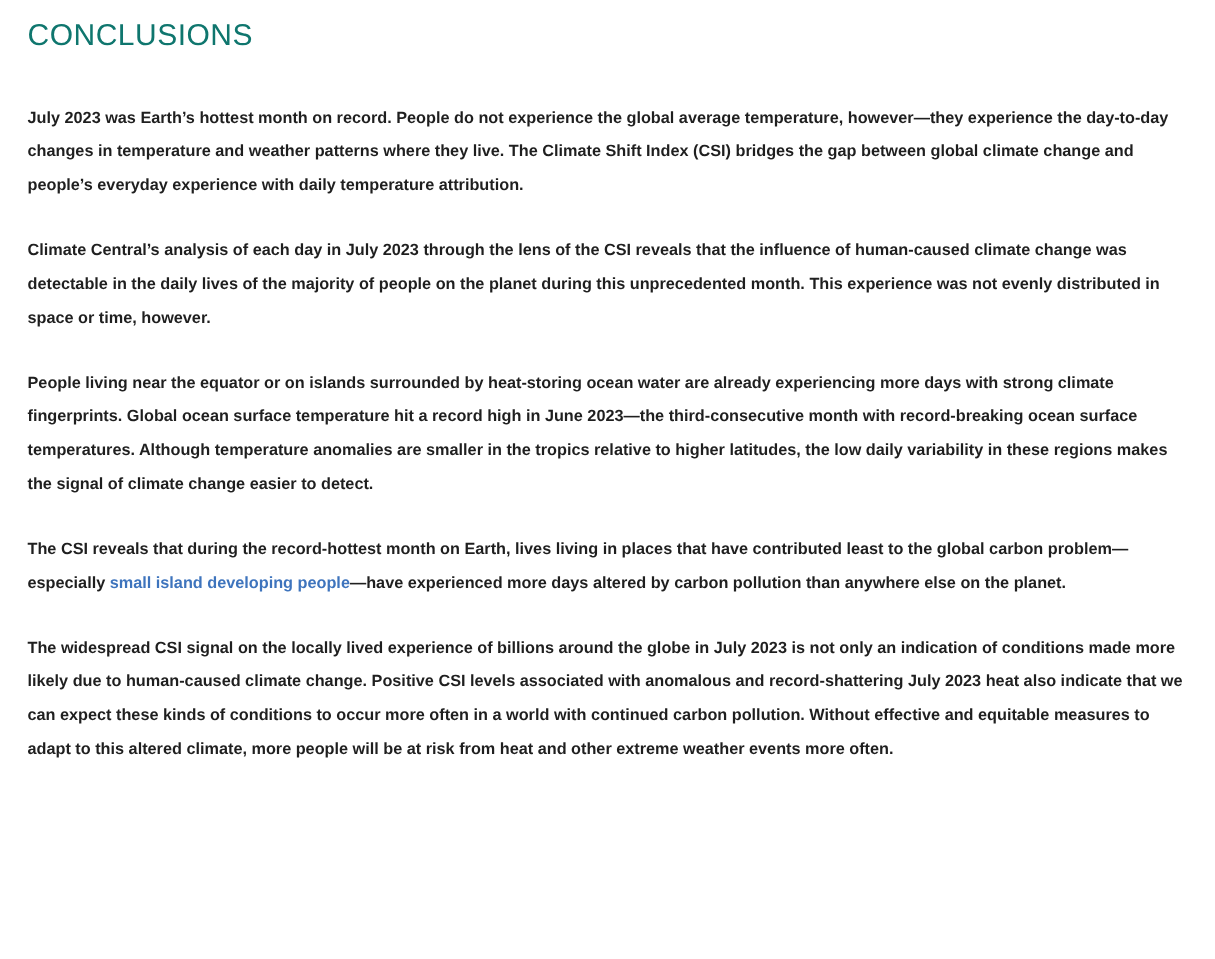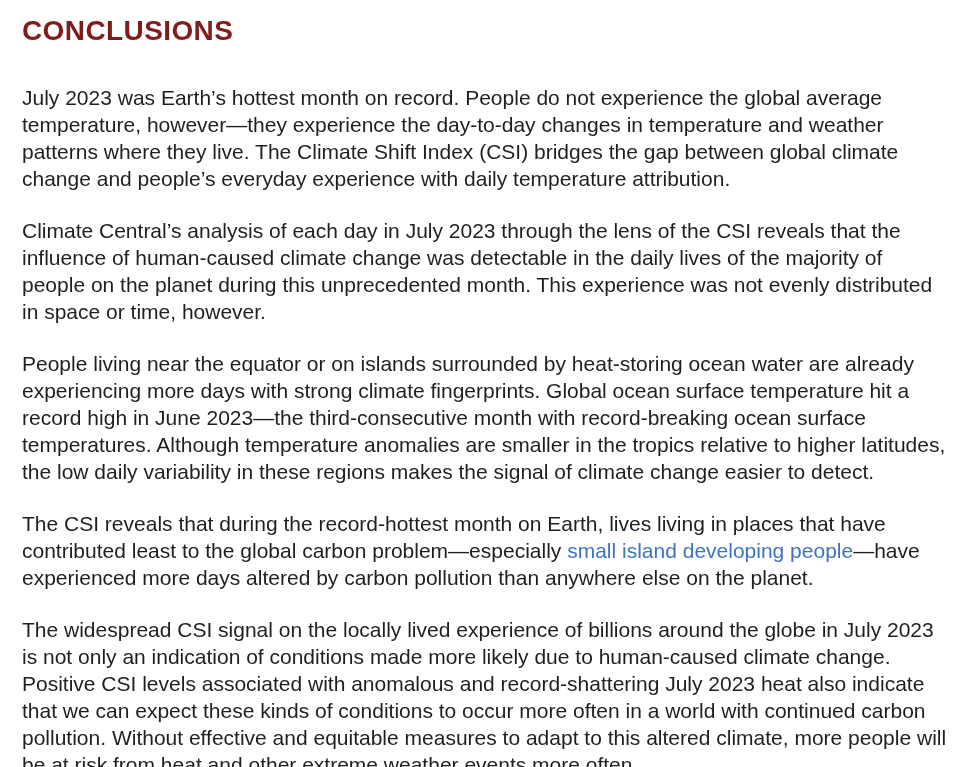--- a/index.html
+++ b/index.html
@@ -11,32 +11,33 @@
     .page {
       width: 972px;
       height: 767px;
       background: #ffffff;
       padding: 12px 22px 0 22px;
       font-family: "Liberation Sans", sans-serif;
       color: #1f1f1f;
       overflow: hidden;
     }
     .section-heading {
-      font-size: 28px;
-      font-weight: bold;
-      color: #7f1d1d;
+      font-size: 24px;
+      font-weight: normal;
+      color: #0f766e;
       letter-spacing: 0.4px;
       margin: 3px 0 37px 0;
     }
     .body-paragraph {
-      font-size: 21px;
+      font-size: 13px;
       line-height: 27px;
       margin: 0 0 25px 0;
       max-width: 928px;
       color: #1f1f1f;
+      font-weight: bold;
     }
     .inline-link {
       color: #3e74bd;
       text-decoration: none;
       cursor: pointer;
     }
   </style>
 </head>
 <body>
 

